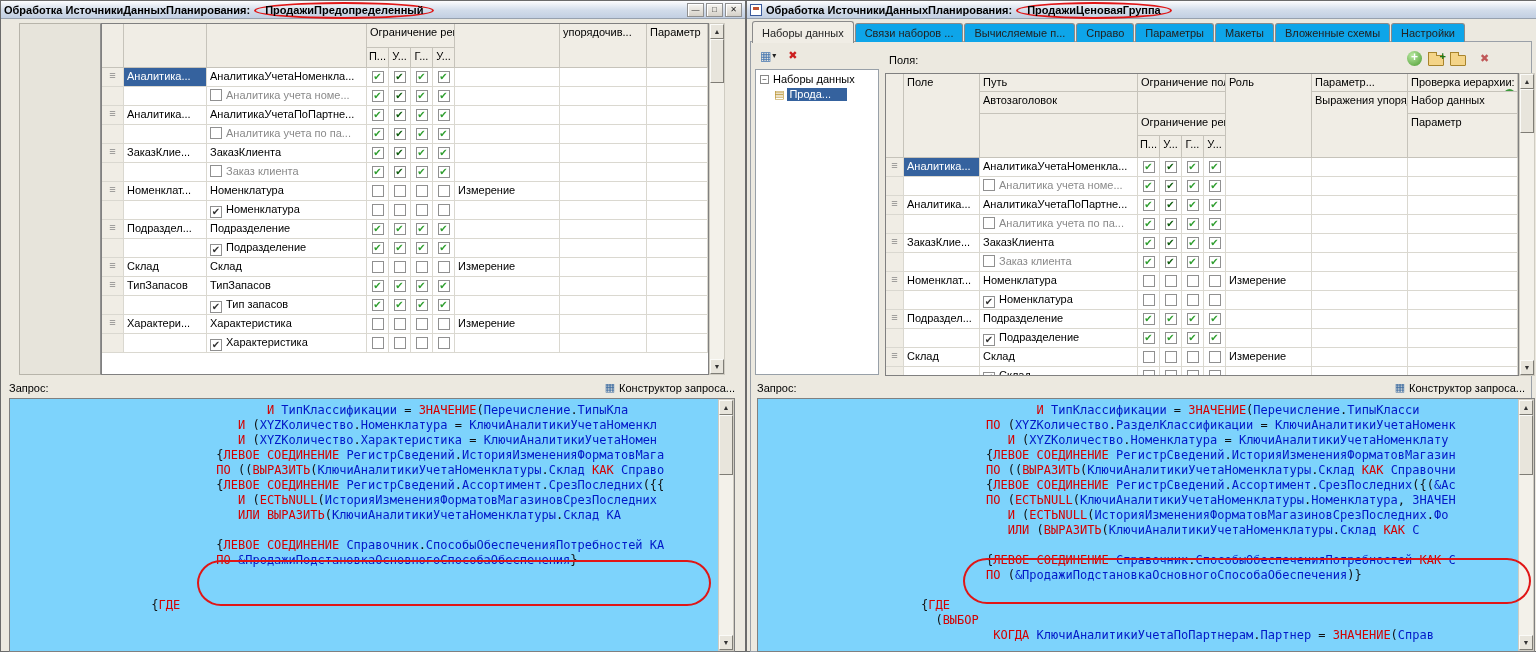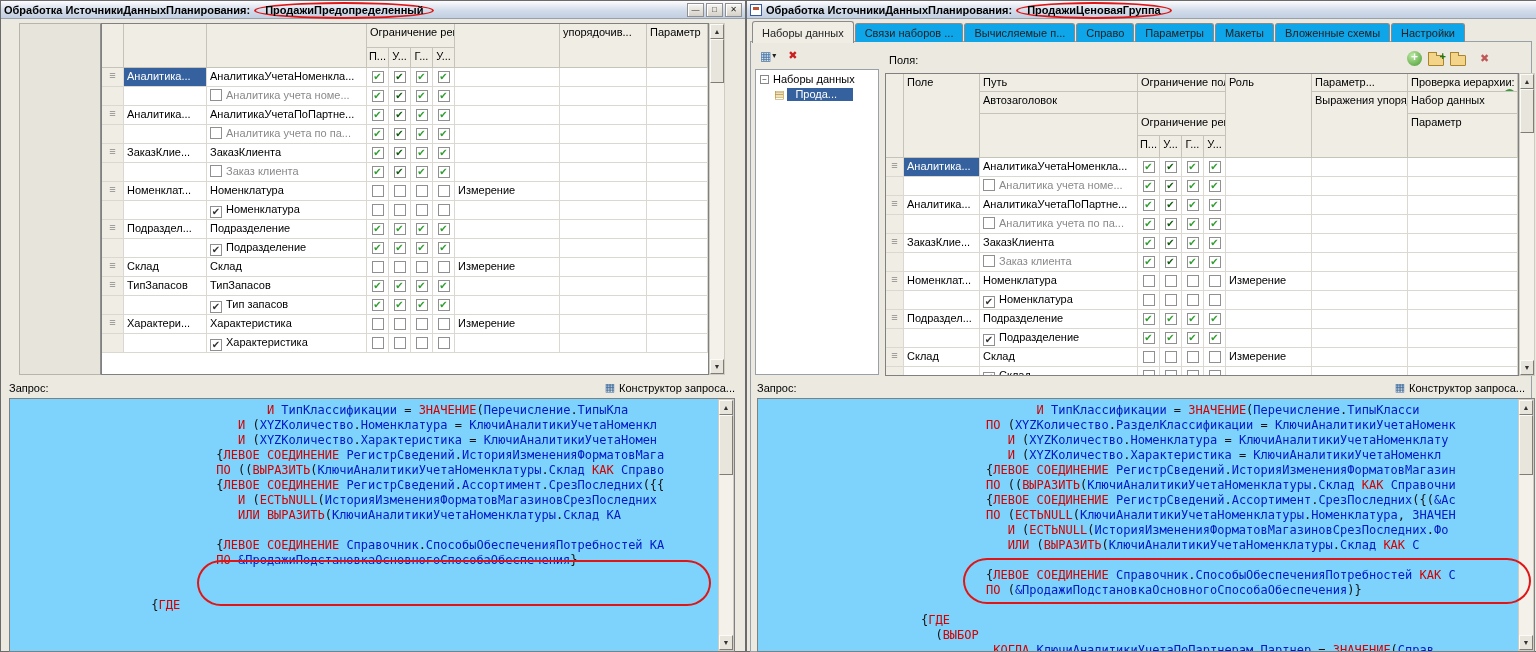--- a/index.html
+++ b/index.html
@@ -60,21 +60,21 @@
 .toolbar{position:absolute;display:flex;align-items:center;gap:4px}
 .tbtn{height:18px;display:flex;align-items:center;gap:1px;padding:1px 3px;border:1px solid transparent}
 .ds-glyph{color:#4878b0;font-size:12px}
 .dd{font-size:8px;color:#222}
 .del{color:#cc2020;font-size:11px;font-weight:bold}
 .tree{position:absolute;background:#fff;border:1px solid #98a0a8;overflow:hidden}
 .tree-node{padding:3px 2px 2px 4px;display:flex;align-items:center;gap:4px}
 .expander{width:9px;height:9px;border:1px solid #888;background:#fff;font-size:8px;line-height:7px;text-align:center;color:#333;flex:0 0 auto}
 .tree-leaf{padding:1px 2px 1px 18px;display:flex;align-items:center;gap:3px}
 .ds-icon{color:#b8912c;font-size:11px}
-.leaf-label{background:#35629e;color:#fff;padding:0 16px 1px 8px}
+.leaf-label{background:#35629e;color:#fff;padding:0 16px 1px 2px}
 .flabel{position:absolute}
 .ftoolbar{position:absolute;display:flex;align-items:center;gap:6px}
 .ico-add{width:15px;height:15px;border-radius:50%;background:radial-gradient(circle at 35% 30%,#b8e8a0,#4a9a30);color:#fff;font-size:12px;line-height:13px;text-align:center;font-weight:bold}
 .ico-folder{width:16px;height:11px;background:#f4d488;border:1px solid #a8842c;border-radius:1px;position:relative;margin-top:4px}
 .ico-folder::before{content:"";position:absolute;top:-4px;left:-1px;width:7px;height:3px;background:#f4d488;border:1px solid #a8842c;border-bottom:none}
 .ico-folder.plus::after{content:"+";position:absolute;right:-3px;top:-6px;color:#1c7a1c;font-weight:bold;font-size:11px}
 .ico-x{color:#c05858;font-size:11px;font-weight:bold}
 .splitter{position:absolute}
 </style>
 </head>
@@ -780,21 +780,20 @@
         <span class="qb-icon">▦</span>
         <span>Конструктор запроса...</span>
       </span>
   </div>
 
   <div class="querybox" style="left:10px;top:397px;width:778px;height:254px">
     <div class="code" id="rcode">
         <div class="code-line">                                      <span class="kw">И</span><span> </span><span class="id">ТипКлассификации</span><span> </span><span class="pn">=</span><span> </span><span class="kw">ЗНАЧЕНИЕ</span><span class="pn">(</span><span class="id">Перечисление</span><span class="pn">.</span><span class="id">ТипыКласси</span></div>
         <div class="code-line">                               <span class="kw">ПО</span><span> </span><span class="pn">(</span><span class="id">XYZКоличество</span><span class="pn">.</span><span class="id">РазделКлассификации</span><span> </span><span class="pn">=</span><span> </span><span class="id">КлючиАналитикиУчетаНоменк</span></div>
         <div class="code-line">                                  <span class="kw">И</span><span> </span><span class="pn">(</span><span class="id">XYZКоличество</span><span class="pn">.</span><span class="id">Номенклатура</span><span> </span><span class="pn">=</span><span> </span><span class="id">КлючиАналитикиУчетаНоменклату</span></div>
-        <div class="code-line">                                  <span class="kw">И</span><span> </span><span class="pn">(</span><span class="id">XYZКоличество</span><span class="pn">.</span><span class="id">Характеристика</span><span> </span><span class="pn">=</span><span> </span><span class="id">КлючиАналитикиУчетаНоменкл</span></div>
         <div class="code-line">                               <span class="pn">{</span><span class="kw">ЛЕВОЕ</span><span> </span><span class="kw">СОЕДИНЕНИЕ</span><span> </span><span class="id">РегистрСведений</span><span class="pn">.</span><span class="id">ИсторияИзмененияФорматовМагазин</span></div>
         <div class="code-line">                               <span class="kw">ПО</span><span> </span><span class="pn">(</span><span class="pn">(</span><span class="kw">ВЫРАЗИТЬ</span><span class="pn">(</span><span class="id">КлючиАналитикиУчетаНоменклатуры</span><span class="pn">.</span><span class="id">Склад</span><span> </span><span class="kw">КАК</span><span> </span><span class="id">Справочни</span></div>
         <div class="code-line">                               <span class="pn">{</span><span class="kw">ЛЕВОЕ</span><span> </span><span class="kw">СОЕДИНЕНИЕ</span><span> </span><span class="id">РегистрСведений</span><span class="pn">.</span><span class="id">Ассортимент</span><span class="pn">.</span><span class="id">СрезПоследних</span><span class="pn">(</span><span class="pn">{</span><span class="pn">(</span><span class="id">&amp;Ас</span></div>
         <div class="code-line">                               <span class="kw">ПО</span><span> </span><span class="pn">(</span><span class="kw">ЕСТЬNULL</span><span class="pn">(</span><span class="id">КлючиАналитикиУчетаНоменклатуры</span><span class="pn">.</span><span class="id">Номенклатура</span><span class="pn">,</span><span> </span><span class="id">ЗНАЧЕН</span></div>
         <div class="code-line">                                  <span class="kw">И</span><span> </span><span class="pn">(</span><span class="kw">ЕСТЬNULL</span><span class="pn">(</span><span class="id">ИсторияИзмененияФорматовМагазиновСрезПоследних</span><span class="pn">.</span><span class="id">Фо</span></div>
         <div class="code-line">                                  <span class="kw">ИЛИ</span><span> </span><span class="pn">(</span><span class="kw">ВЫРАЗИТЬ</span><span class="pn">(</span><span class="id">КлючиАналитикиУчетаНоменклатуры</span><span class="pn">.</span><span class="id">Склад</span><span> </span><span class="kw">КАК</span><span> </span><span class="id">С</span></div>
         <div class="code-line"></div>
         <div class="code-line">                               <span class="pn">{</span><span class="kw">ЛЕВОЕ</span><span> </span><span class="kw">СОЕДИНЕНИЕ</span><span> </span><span class="id">Справочник</span><span class="pn">.</span><span class="id">СпособыОбеспеченияПотребностей</span><span> </span><span class="kw">КАК</span><span> </span><span class="id">С</span></div>
         <div class="code-line">                               <span class="kw">ПО</span><span> </span><span class="pn">(</span><span class="id">&amp;ПродажиПодстановкаОсновногоСпособаОбеспечения</span><span class="pn">)</span><span class="pn">}</span></div>
         <div class="code-line"></div>

